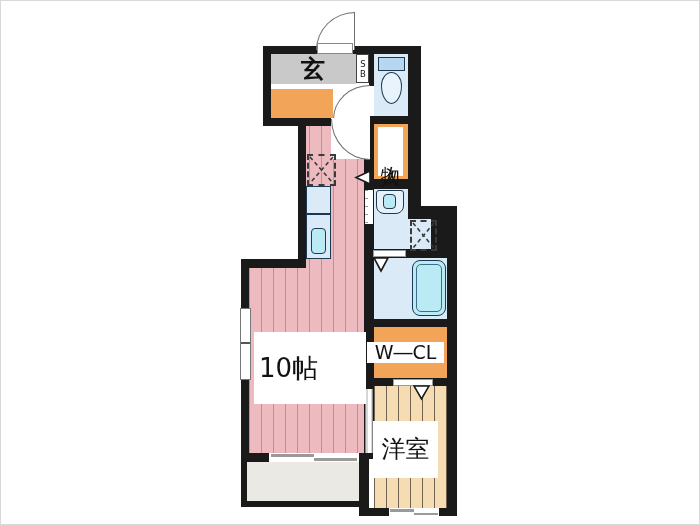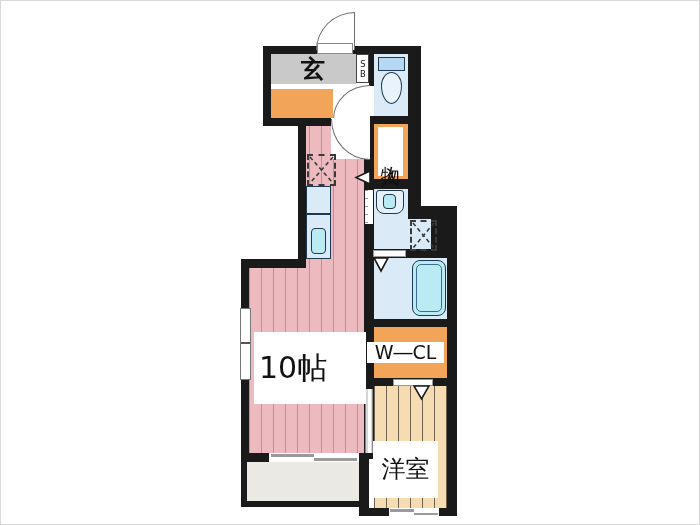--- a/index.html
+++ b/index.html
@@ -161,21 +161,21 @@
   <div class="band vtext" style="left:377px;top:126px;width:25px;height:49px;font-size:19px;">
       <span>物入</span>
     </div>
 
   <div class="band" style="left:366px;top:341px;width:77px;height:21px;font-size:19px;">
       <span>W―CL</span>
     </div>
 
   <div class="band" style="left:253px;top:331px;width:112px;height:72px;flex-direction:column;align-items:flex-start;
               padding-left:5px;font-size:35px;">
-    <span style="font-size:30px;">10帖</span>
+    <span style="font-size:26px;">10帖</span>
   </div>
 
-  <div class="band" style="left:372px;top:440px;width:65px;height:57px;flex-direction:column;font-size:24px;">
+  <div class="band" style="left:372px;top:420px;width:65px;height:57px;flex-direction:column;font-size:24px;">
     <span>洋室</span>
   </div>
 
 
 </div>
 
 </body></html>

